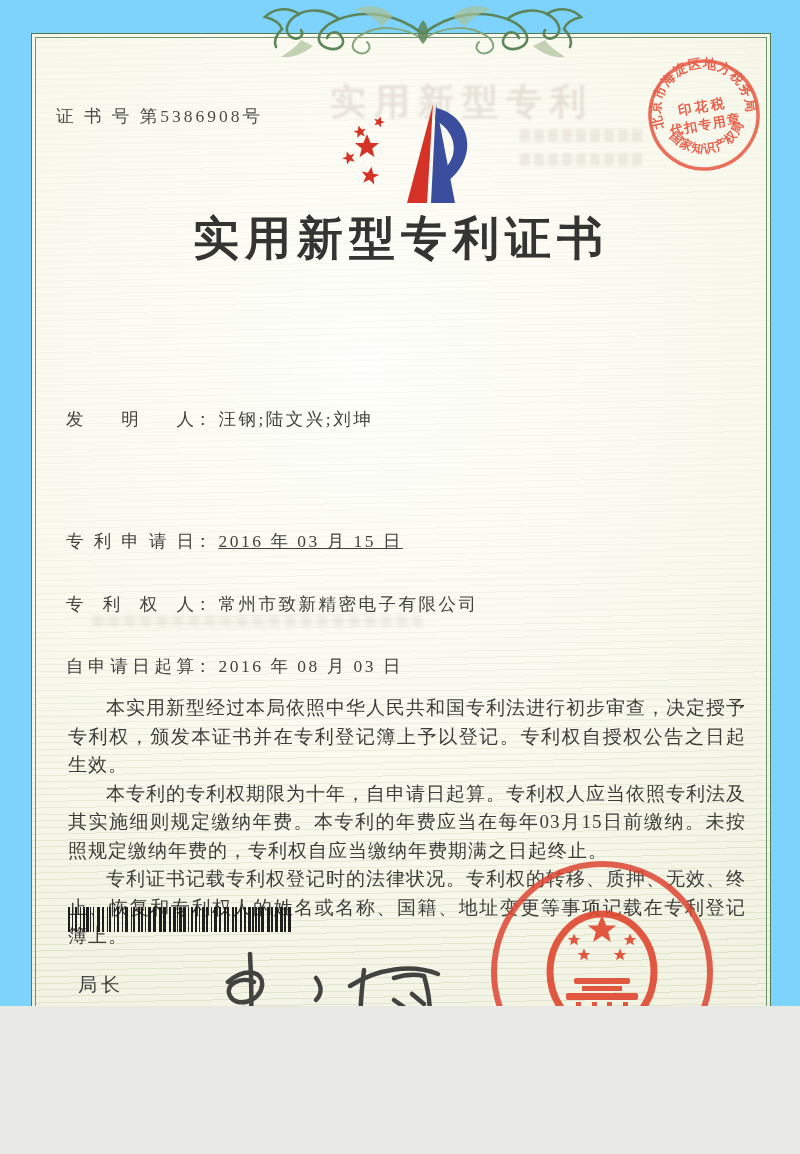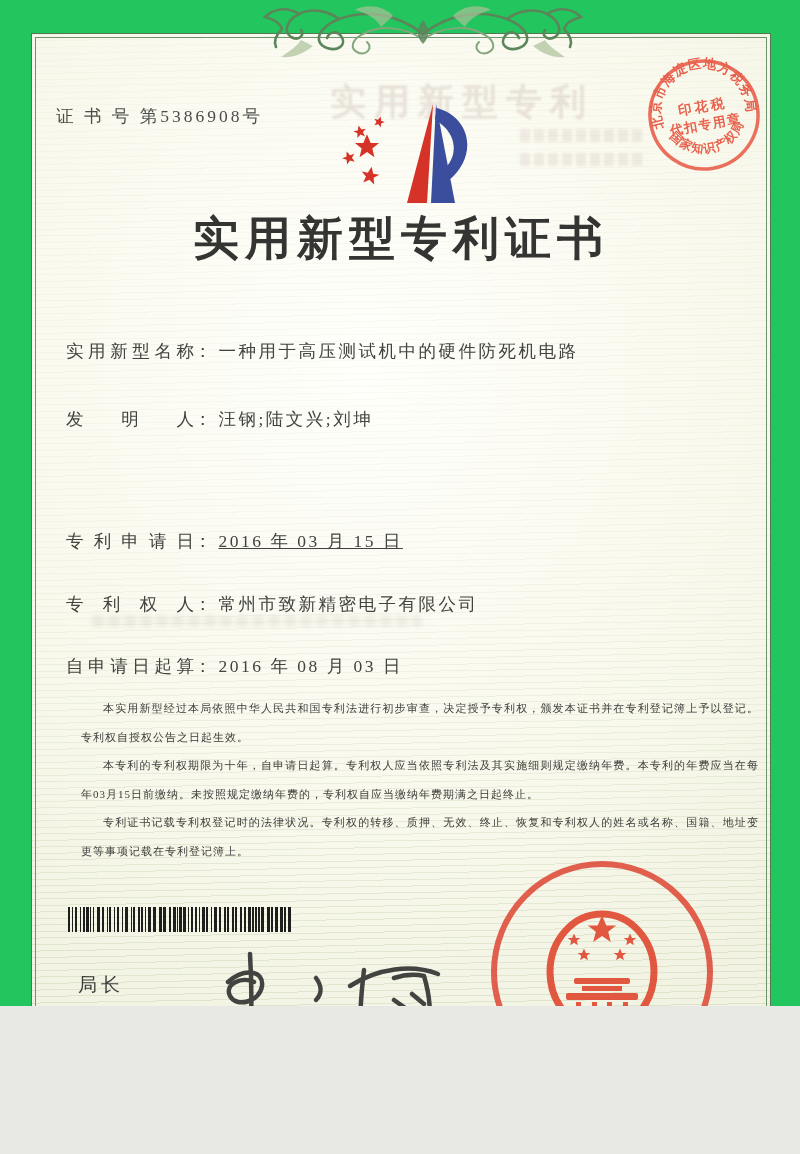--- a/index.html
+++ b/index.html
@@ -1,18 +1,18 @@
 <!DOCTYPE html>
 <html><head>
 <meta charset="utf-8">
 <style>
   html,body{margin:0;padding:0;background:#e8e8e4;}
   .page{
     position:relative;width:800px;height:1006px;margin:0 auto;
-    background:#22c55e;overflow:hidden;
+    background:#7dd3fc;overflow:hidden;
     font-family:"Liberation Serif","DejaVu Serif",serif;
     color:#3f3f3d;
   }
   
   .frame{
     position:absolute;left:31px;top:33px;width:740px;height:1094px;
     border:1.5px solid #4f7a50;
     background:radial-gradient(ellipse 90% 70% at 45% 30%, #fffffb 0%, #f9f9ee 55%, #f1f2e1 100%);
     box-sizing:border-box;
   }
@@ -46,21 +46,21 @@
     position:absolute;left:31px;top:208px;width:740px;text-align:center;
     font-size:46px;font-weight:600;letter-spacing:6px;color:#343433;white-space:nowrap;
   }
   
   .field{position:absolute;left:66px;font-size:17.5px;white-space:nowrap;color:#42423f;}
   .flabel{display:inline-block;width:128px;text-align:justify;text-align-last:justify;vertical-align:top;}
   .fcolon{display:inline-block;}
   .fvalue{margin-left:7px;letter-spacing:2.5px;}
   .f0{top:339px;} .f1{top:407px;} .f2{top:466px;} .f3{top:529px;text-decoration:underline;} .f4{top:592px;} .f5{top:654px;}
   
-  .paras{position:absolute;left:81px;top:694px;width:678px;font-size:11px;line-height:28.5px;letter-spacing:1px;color:#3d3d3a;text-align:justify;font-family:Liberation Serif, serif;}
+  .paras{position:absolute;left:68px;top:694px;width:678px;font-size:19px;line-height:28.5px;letter-spacing:1px;color:#3d3d3a;text-align:justify;font-family:Liberation Serif, serif;}
   .paras p{margin:0;text-indent:2em;}
   
   .barcode{position:absolute;left:68px;top:907px;}
   
   .sig-title{position:absolute;left:78px;top:972px;font-size:19px;letter-spacing:4px;color:#3a3a38;}
   .sig-name{position:absolute;left:78px;top:1008px;font-size:19px;letter-spacing:4px;color:#3a3a38;}
   .signature{position:absolute;left:198px;top:948px;}
   
   .seal{position:absolute;left:482px;top:852px;}
   .seal-date{position:absolute;left:494px;top:1041px;font-size:19px;letter-spacing:2px;color:#4b4b45;font-family:"Liberation Serif",serif;z-index:5;}
@@ -137,23 +137,20 @@
       <path d="M0,-11 L3.2,-3.4 L10.5,-3.4 L4.6,1.3 L6.5,8.9 L0,4.4 L-6.5,8.9 L-4.6,1.3 L-10.5,-3.4 L-3.2,-3.4 Z" transform="translate(15,59) scale(0.62) rotate(-20)"></path>
       <path d="M0,-11 L3.2,-3.4 L10.5,-3.4 L4.6,1.3 L6.5,8.9 L0,4.4 L-6.5,8.9 L-4.6,1.3 L-10.5,-3.4 L-3.2,-3.4 Z" transform="translate(36,77) scale(0.85) rotate(10)"></path>
     </g>
     <polygon points="99,5 73,104 93,104" fill="#d53327"></polygon>
     <polygon points="102,5 97,104 121,104" fill="#3b4e9e"></polygon>
     <path d="M103,9 C138,19 144,58 114,82 C108,87 103,89 99,90 L101,76 C124,66 128,36 101,21 Z" fill="#3b4e9e"></path>
   </svg>
 
   <div class="title">实用新型专利证书</div>
 
-  <div class="field f0">
-    <span class="flabel">实用新型名称</span><span class="fcolon">：</span><span class="fvalue">一种用于高压测试机中的硬件防死机电路</span>
-  </div>
   <div class="field f1">
     <span class="flabel">发明人</span><span class="fcolon">：</span><span class="fvalue">汪钢;陆文兴;刘坤</span>
   </div>
   <div class="field f3">
     <span class="flabel">专利申请日</span><span class="fcolon">：</span><span class="fvalue">2016 年 03 月 15 日</span>
   </div>
   <div class="field f4">
     <span class="flabel">专利权人</span><span class="fcolon">：</span><span class="fvalue">常州市致新精密电子有限公司</span>
   </div>
   <div class="field f5">

